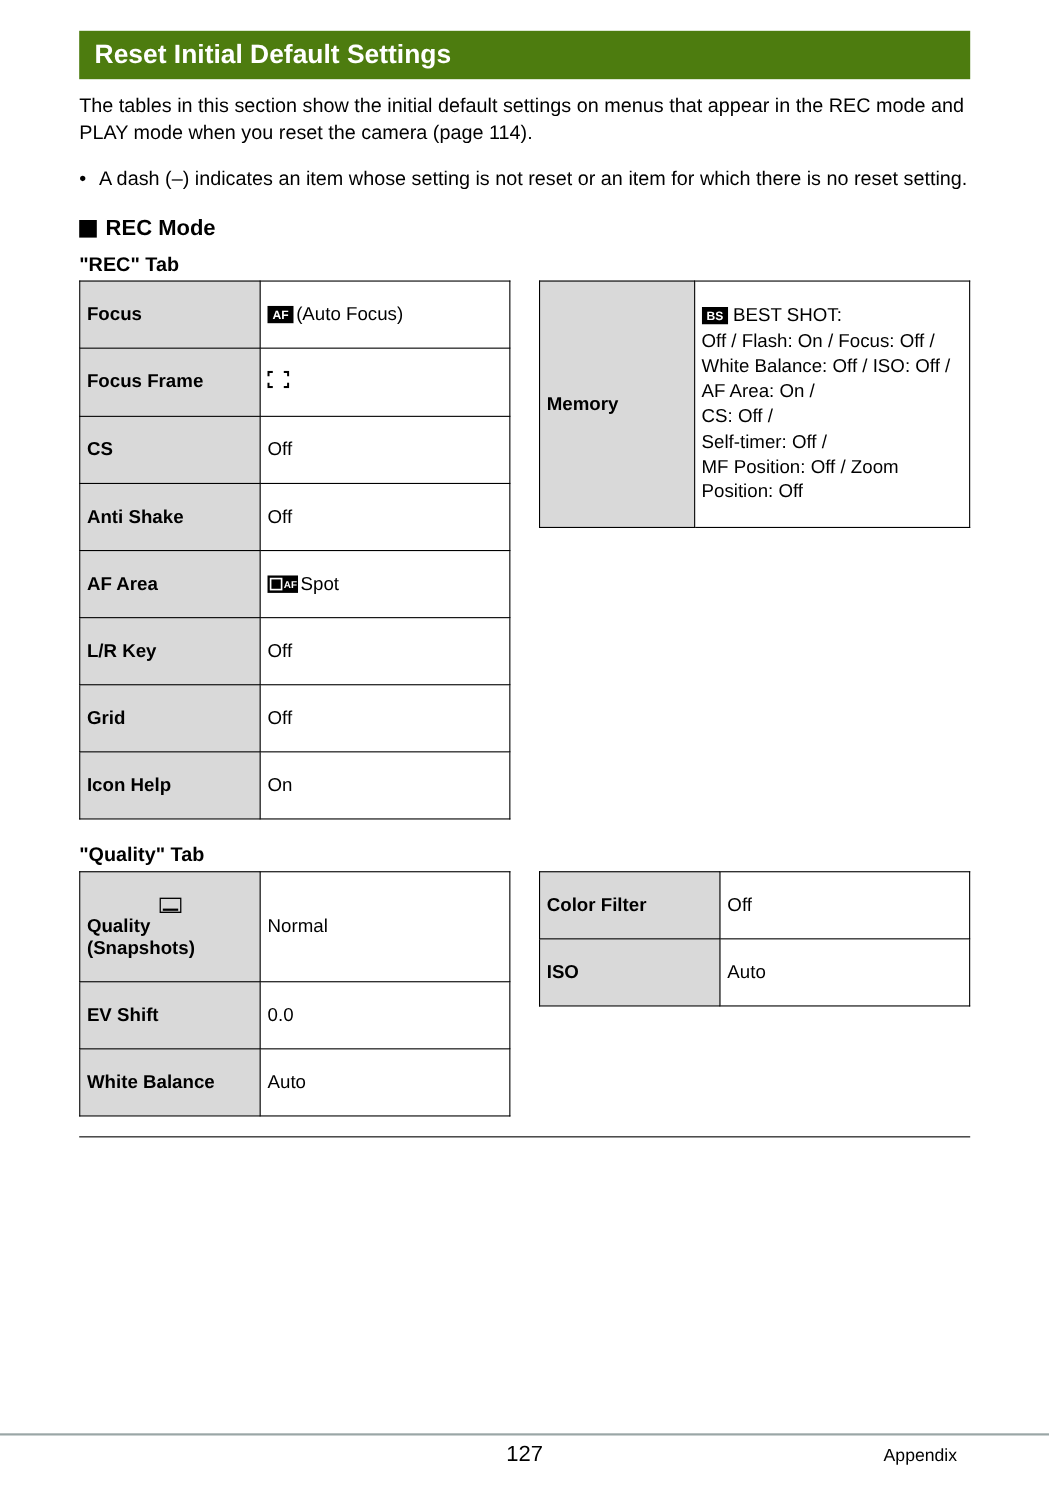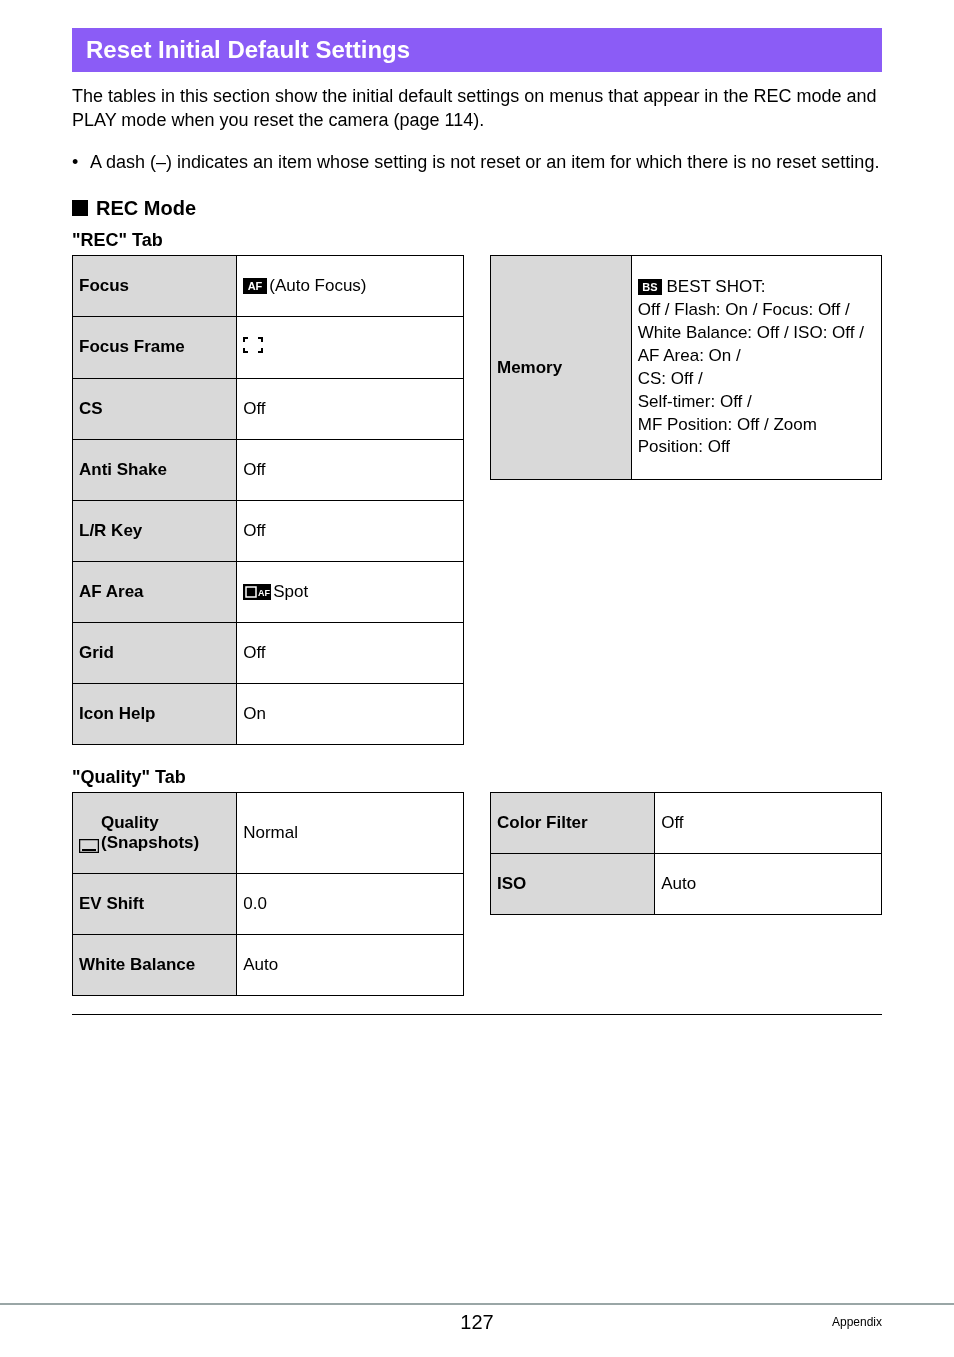--- a/index.html
+++ b/index.html
@@ -10,21 +10,21 @@
     font-family: Arial, Helvetica, sans-serif;
     color: #000;
   }
   .page {
     width: 954px;
     height: 1357px;
     position: relative;
     padding: 28px 72px 0 72px;
   }
   .banner {
-    background: #8b5cf6;
+    background: #4d7c0f;
     color: #fff;
     font-size: 24px;
     font-weight: bold;
     padding: 8px 14px;
     margin-bottom: 12px;
   }
   .intro {
     font-size: 18px;
     line-height: 1.35;
     margin-bottom: 17px;
@@ -112,22 +112,22 @@
     height: 24px;
   }
   .page-num {
     position: absolute;
     left: 50%;
     transform: translateX(-50%);
     font-size: 20px;
   }
   .appendix {
     position: absolute;
-    right: 0;
-    font-size: 12px;
+    right: 12px;
+    font-size: 16px;
     top: 4px;
   }
 </style>
 </head>
 <body>
 
 <div class="page">
 
   <div class="banner">Reset Initial Default Settings</div>
 
@@ -176,37 +176,37 @@
         </tr>
         <tr>
           <th>CS</th>
           <td>Off</td>
         </tr>
         <tr>
           <th>Anti Shake</th>
           <td>Off</td>
         </tr>
         <tr>
-          <th>L/R Key</th>
-          <td>Off</td>
-        </tr>
-        <tr>
           <th>AF Area</th>
           <td>
             <span class="cell-flex">
               <span class="icon">
                 <svg width="28" height="16">
                       <rect x="0" y="0" width="28" height="16" fill="#000"></rect>
                       <rect x="3" y="3" width="10" height="10" fill="none" stroke="#fff" stroke-width="1.5"></rect>
                       <text x="21" y="12" font-size="9" font-family="Arial" font-weight="bold" fill="#fff" text-anchor="middle">AF</text>
                     </svg>
               </span>
               <span> Spot</span>
             </span>
           </td>
+        </tr>
+        <tr>
+          <th>L/R Key</th>
+          <td>Off</td>
         </tr>
         <tr>
           <th>Grid</th>
           <td>Off</td>
         </tr>
         <tr>
           <th>Icon Help</th>
           <td>On</td>
         </tr>
       </tbody>
@@ -241,21 +241,21 @@
 
   <div class="tab-heading" style="margin-top:22px;">"Quality" Tab</div>
 
   <div class="two-col">
 
     <div class="col">
       <table class="grid">
         <tbody>
             <tr>
           <th>
-            <span class="cell-flex" style="align-items:flex-end;">
+            <span class="cell-flex" style="align-items:center;flex-direction:column;">
               <span class="icon" style="margin-top:3px;">
                 <svg width="20" height="14">
                       <rect x="0.5" y="0.5" width="19" height="13" fill="none" stroke="#000" stroke-width="1.5"></rect>
                       <rect x="3" y="10" width="14" height="2" fill="#000"></rect>
                     </svg>
               </span>
               <span> Quality (Snapshots)</span>
             </span>
           </th>
           <td>Normal</td>

